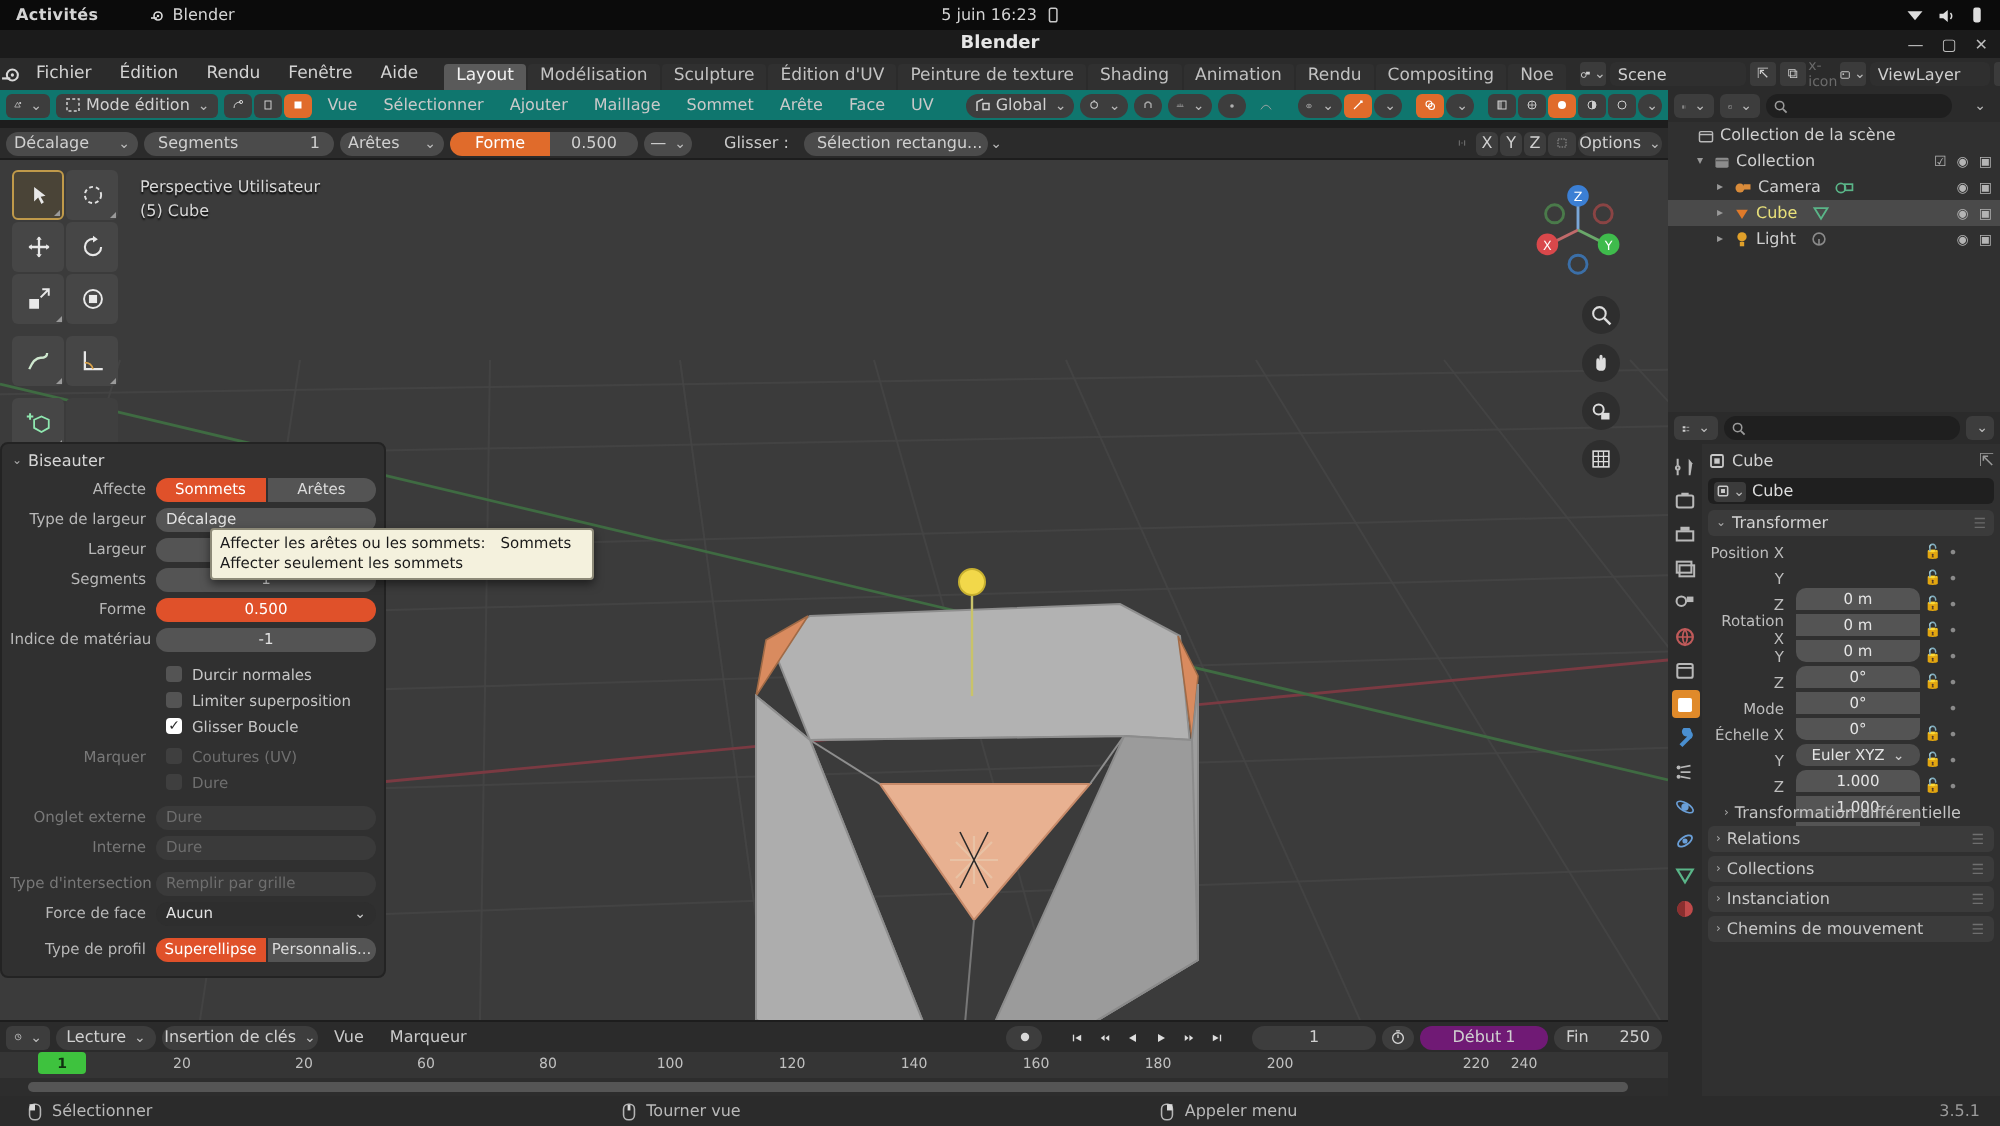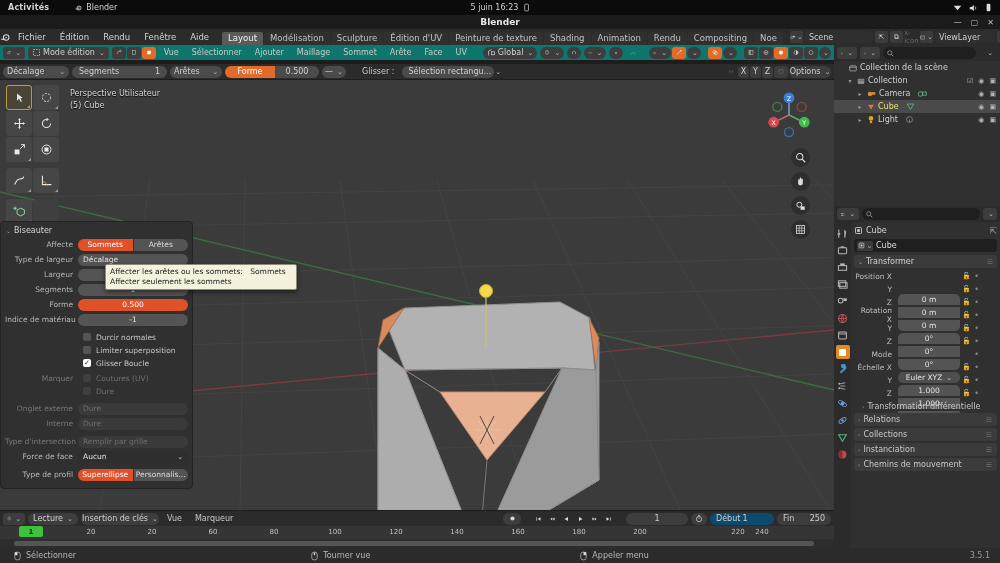--- a/index.html
+++ b/index.html
@@ -851,21 +851,21 @@
       </span>
     </span>
     <span class="sep"></span>
     <span class="hdrBtn round" style="width:62px;background:#3d3d3d;">1</span>
     <span class="hdrBtn round" style="width:16px;background:#3d3d3d;">
       <svg width="9" height="9" viewBox="0 0 12 12">
           <circle cx="6" cy="6.8" r="4" fill="none" stroke="#d8d8d8" stroke-width="1"></circle>
           <path d="M6 6.8 L6 4.2 M4.6 1.4 L7.4 1.4" stroke="#d8d8d8" stroke-width="1"></path>
         </svg>
     </span>
-    <span class="hdrBtn round" style="width:64px;justify-content:flex-start;padding:0 6px;background:#0c4a6e;">
+    <span class="hdrBtn round" style="width:64px;justify-content:center;padding:0 6px;background:#701a75;">
       <span>Début</span>
       <span>1</span>
     </span>
     <span class="hdrBtn round" style="width:54px;justify-content:space-between;padding:0 6px;background:#3d3d3d;">
       <span>Fin</span>
       <span>250</span>
     </span>
   </div>
 
   <div class="tlbody">

